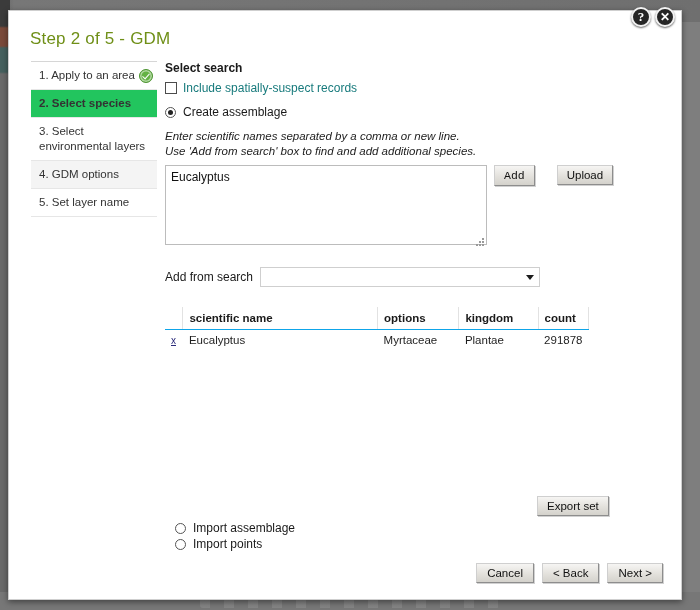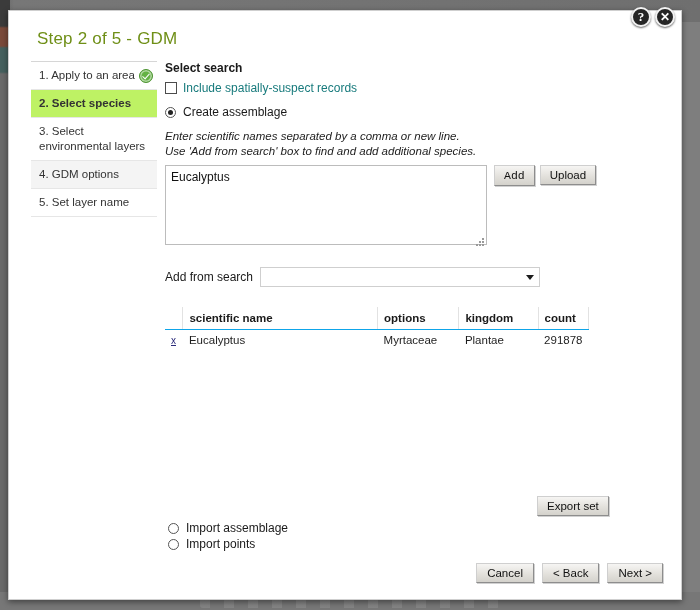--- a/index.html
+++ b/index.html
@@ -64,21 +64,21 @@
     font-size: 13px; font-weight: bold;
     line-height: 16px; text-align: center;
     cursor: pointer;
     display:flex; align-items:center; justify-content:center;
     font-family:"Liberation Serif", serif;
   }
   .win-btn.close { font-family:"Liberation Sans", sans-serif; font-size: 12px; }
 
   #title {
     position: absolute;
-    left: 28px; top: 18px;
+    left: 21px; top: 18px;
     font-size: 17px;
     color: #6f8f17;
     font-weight: normal;
     letter-spacing: .2px;
   }
 
   
   #steps {
     position: absolute;
     left: 22px; top: 50px;
@@ -90,21 +90,21 @@
   .step {
     display: flex;
     align-items: flex-start;
     padding: 6px 4px 6px 8px;
     min-height: 23px;
     border-bottom: 1px solid #e6e6e6;
     line-height: 15px;
     cursor: pointer;
   }
   .step.alt { background: #f4f4f4; }
-  .step.current { background: #bef264; font-weight: bold; }
+  .step.current { background: #22c55e; font-weight: bold; }
   .step .lbl { flex: 1; }
   .check {
     width: 14px; height: 14px; border-radius: 50%;
     background: #64b244;
     border: 1px solid #4e9433;
     position: relative;
     margin-left: 4px; margin-top: 1px;
     flex: 0 0 auto;
     box-shadow: inset 0 0 0 1.5px #ffffff88;
   }
@@ -189,21 +189,21 @@
     color: #111;
     background: linear-gradient(180deg,#f6f5f3 0%,#e3e1dc 55%,#d4d2cc 100%);
     border: 1px solid #8d8d8d;
     border-top-color:#cfcfcf; border-left-color:#cfcfcf;
     padding: 3px 9px;
     cursor: pointer;
     box-shadow: 1px 1px 0 rgba(0,0,0,.18);
     white-space: nowrap;
   }
   #btn-add { margin-left: 7px; min-width: 37px; font-family: Liberation Mono, monospace; }
-  #btn-upload { margin-left: 5px; min-width: 46px; text-align: center; }
+  #btn-upload { margin-left: 22px; min-width: 46px; text-align: center; }
 
   
   #search-row { display:flex; align-items:center; margin-top: 18px; }
   #search-lbl { font-size: 12px; color:#1a1a1a; width: 95px; }
   #combo {
     width: 280px; height: 20px;
     border: 1px solid #cfcfcf;
     background: #fff;
     display: flex; align-items: center;
     position: relative;
@@ -255,21 +255,21 @@
   .col-cnt { width: 44px; }
   .del-x {
     font-size: 10px; color: #2b2b7a;
     text-decoration: underline; cursor: pointer;
   }
 
   
   #export-wrap { position:absolute; left: 372px; top: 435px; }
 
   
-  #imports { position: absolute; left: 3px; top: 460px; }
+  #imports { position: absolute; left: 10px; top: 460px; }
   #imports .radio-row { margin-top: 0; margin-bottom: 2px; }
 
   
   #footer {
     position: absolute;
     right: 18px; bottom: 16px;
     display: flex; gap: 8px;
   }
   #footer .btn { min-width: 48px; text-align: center; padding: 3px 10px; }
 </style>

